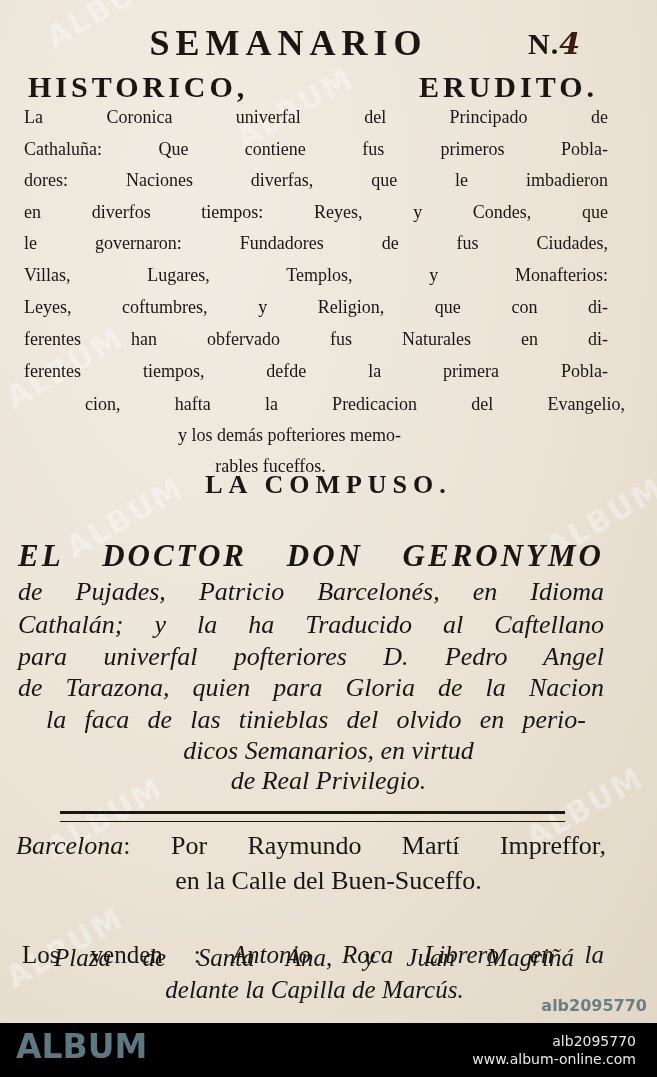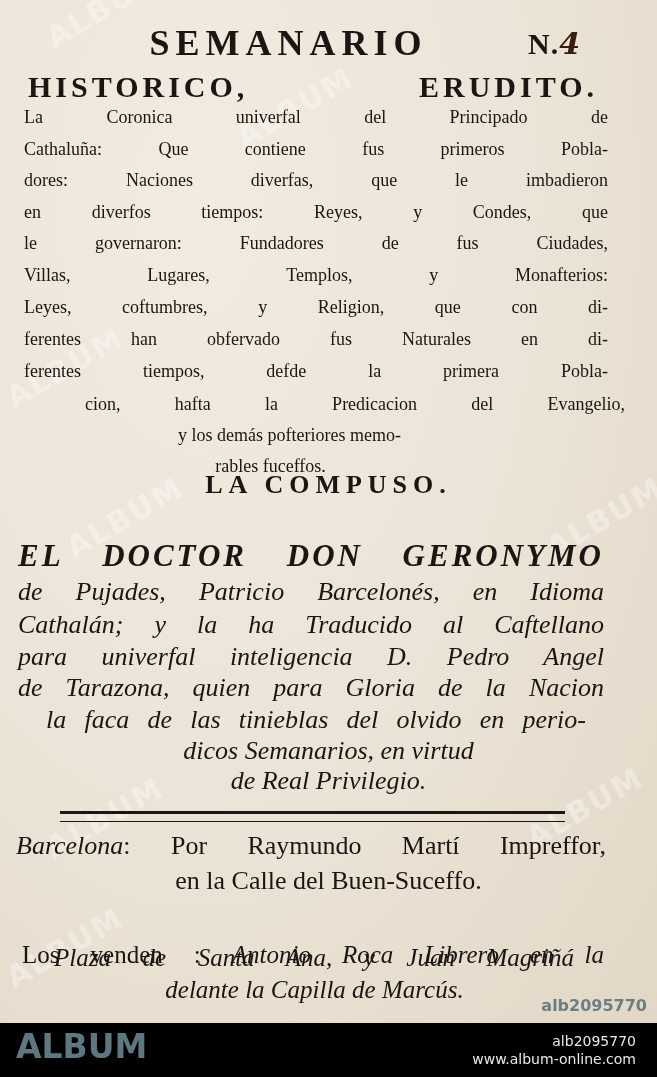--- a/index.html
+++ b/index.html
@@ -77,21 +77,21 @@
   <div class="line rom" style="top:361px;">ferentes tiempos, defde la primera Pobla-</div>
   <div class="line rom" style="top:394px;left:52px;width:540px;margin-left:33px;">cion, hafta la Predicacion del Evangelio,</div>
   <div class="line rom center" style="top:425px;left:0;width:579px;">y los demás pofteriores memo-</div>
   <div class="line rom center" style="top:456px;left:0;width:541px;">rables fuceffos.</div>
 
   <div class="line caps" style="top:470px;font-size:26px;">LA COMPUSO.</div>
 
   <div class="line ital" style="top:538px;font-size:31px;font-weight:bold;letter-spacing:3px;">EL DOCTOR DON GERONYMO</div>
   <div class="line ital" style="top:577px;">de Pujades, Patricio Barcelonés, en Idioma</div>
   <div class="line ital" style="top:610px;">Cathalán; y la ha Traducido al Caftellano</div>
-  <div class="line ital" style="top:642px;">para univerfal inteligencia D. Pedro Angel</div>
+  <div class="line ital" style="top:642px;">para univerfal pofteriores D. Pedro Angel</div>
   <div class="line ital" style="top:673px;">de Tarazona, quien para Gloria de la Nacion</div>
   <div class="line ital" style="top:705px;left:46px;width:540px;">la faca de las tinieblas del olvido en perio-</div>
   <div class="line ital center" style="top:736px;left:0;width:657px;">dicos Semanarios, en virtud</div>
   <div class="line ital center" style="top:766px;left:0;width:657px;">de Real Privilegio.</div>
 
   <div class="rule"></div>
 
   <div class="line" style="top:831px;left:16px;width:590px;font-size:26px;text-align:justify;text-align-last:justify;">
     <i>Barcelona</i><span>: Por Raymundo Martí Impreffor,</span>
   </div>

